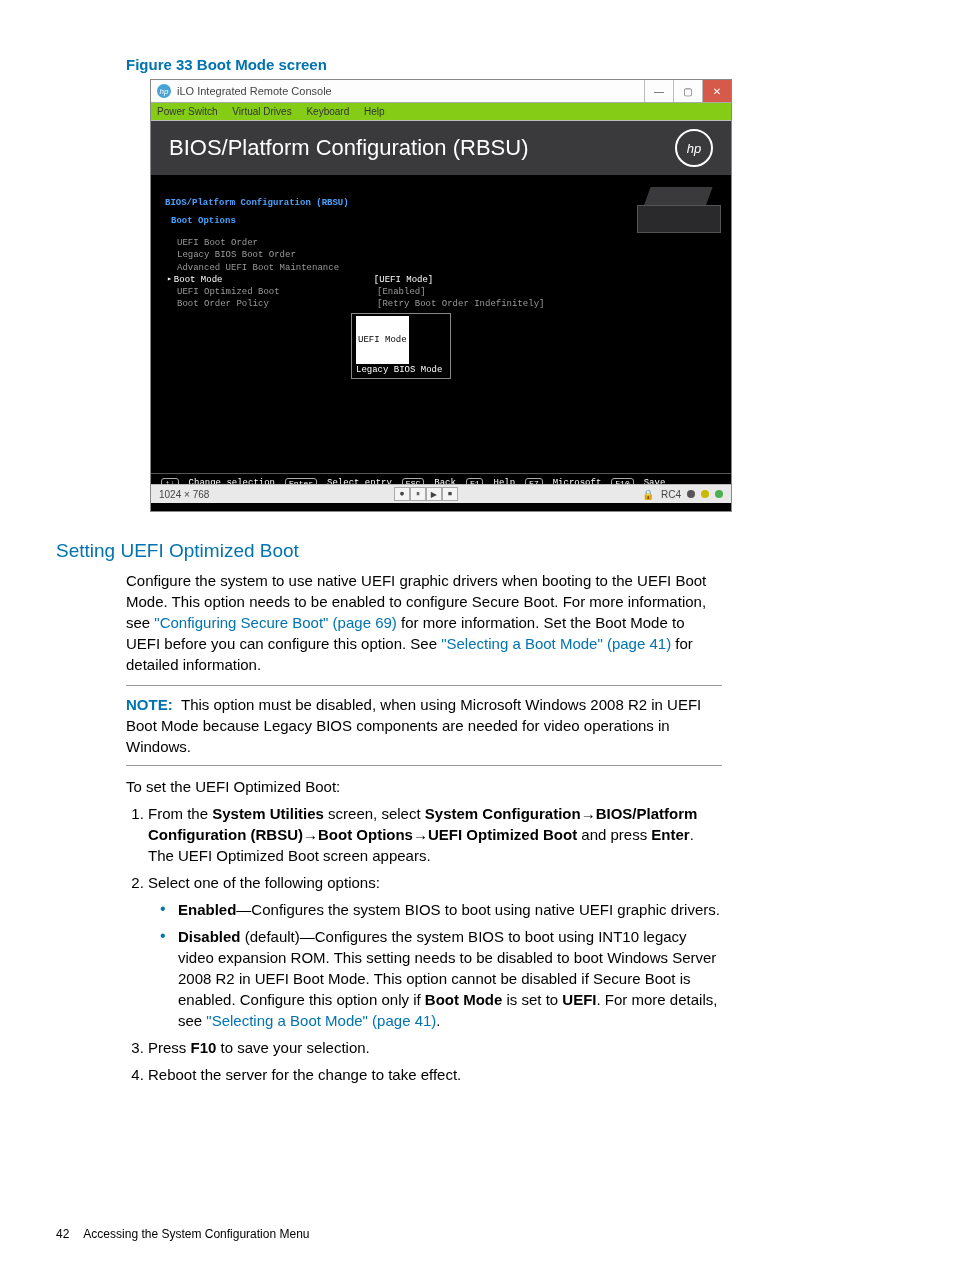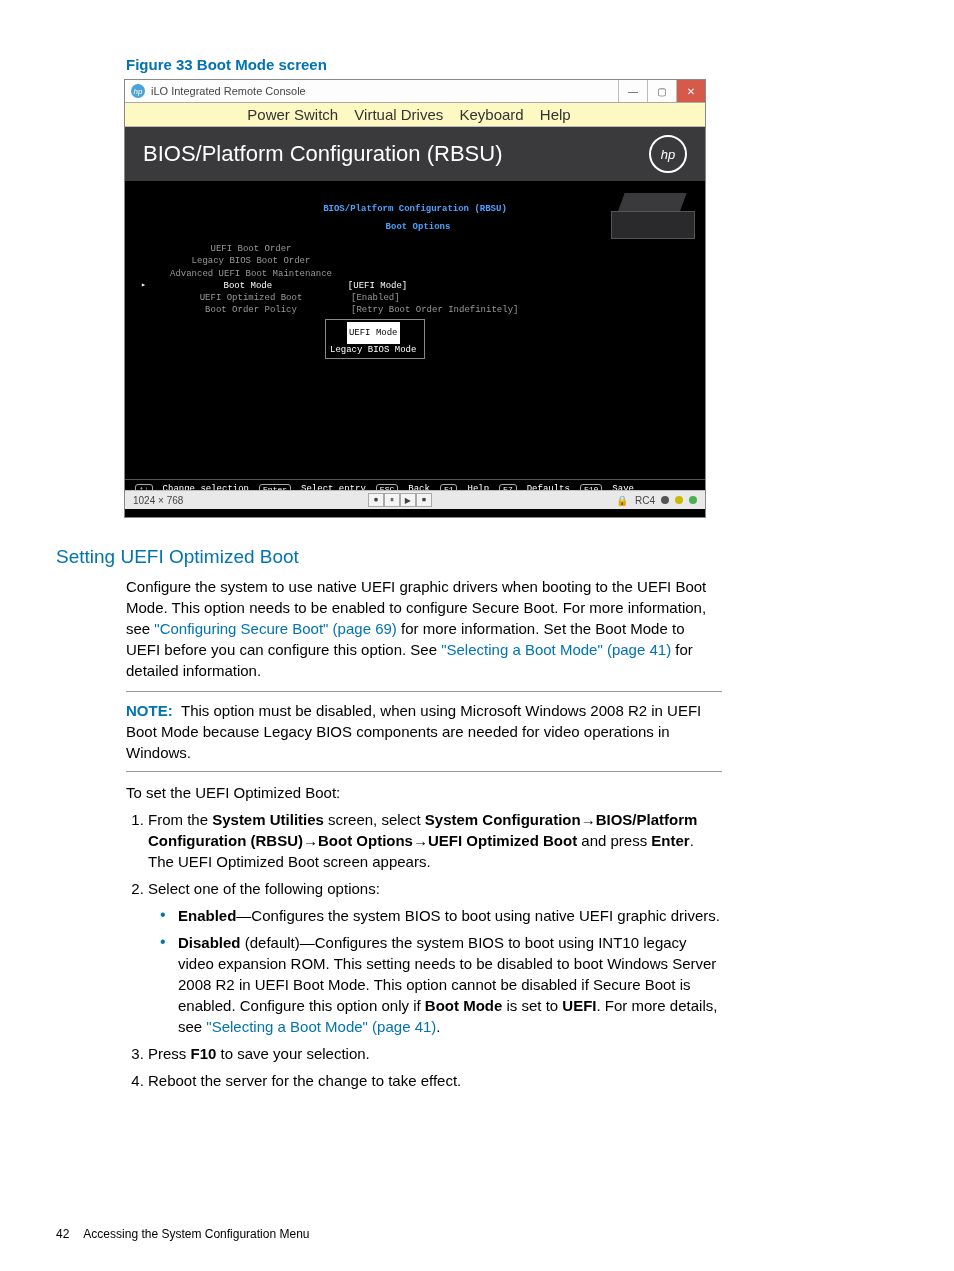--- a/index.html
+++ b/index.html
@@ -19,25 +19,24 @@
   }
   .fig-caption {
     color: #0073b0;
     font-weight: bold;
     font-size: 15px;
     margin: 0 0 6px 70px;
   }
   
   .win {
     width: 580px;
-    margin-left: 68px;
+    margin-left: 94px;
     border: 1px solid #888;
     background: #fff;
     font-family: Tahoma, Verdana, sans-serif;
-    text-align: center;
   }
   .titlebar {
     height: 22px;
     background: #fdfdfd;
     border-bottom: 1px solid #aaa;
     display: flex;
     align-items: center;
     font-size: 11px;
     color: #444;
     padding-left: 6px;
@@ -63,23 +62,23 @@
   }
   .win-btn {
     width: 28px;
     border-left: 1px solid #bbb;
     display: flex; align-items: center; justify-content: center;
     font-size: 10px;
     color: #555;
   }
   .win-btn.close { background: #d65a4a; color: #fff; }
   .menubar {
-    background: #fef9c3;
+    background: #84cc16;
     border-bottom: 1px solid #bbb;
-    font-size: 15px;
+    font-size: 10px;
     color: #333;
     padding: 3px 6px;
   }
   .menubar span { margin-right: 12px; }
   .bios-area {
     background: #000;
     color: #fff;
     height: 390px;
     position: relative;
     font-family: "Courier New", monospace;
@@ -153,21 +152,21 @@
   }
   .popup {
     position: absolute;
     left: 200px;
     top: 138px;
     border: 1px solid #888;
     background: #000;
     padding: 2px 8px 2px 4px;
     font-size: 9px;
   }
-  .popup .sel { background: #fff; color: #000; display: inline-block; padding: 5px 2px; }
+  .popup .sel { background: #fff; color: #000; display: inline-block; padding: 18px 2px; }
   .bios-footer {
     position: absolute;
     left: 0; right: 0;
     bottom: 18px;
     height: 18px;
     border-top: 1px solid #555;
     border-bottom: 1px solid #555;
     display: flex;
     align-items: center;
     gap: 10px;
@@ -330,21 +329,21 @@
       <div class="bios-footer">
         <span class="keycap">↑↓</span>
           <span>Change selection</span>
         <span class="keycap">Enter</span>
           <span>Select entry</span>
         <span class="keycap">ESC</span>
           <span>Back</span>
         <span class="keycap">F1</span>
           <span>Help</span>
         <span class="keycap">F7</span>
-          <span>Defaults</span>
+          <span>Microsoft</span>
         <span class="keycap">F10</span>
           <span>Save</span>
       </div>
       <div class="statusbar">
         <span>1024 × 768</span>
         <div class="center-ctrls">
           <span>⏺</span>
           <span>⏸</span>
           <span>▶</span>
           <span>⏹</span>

